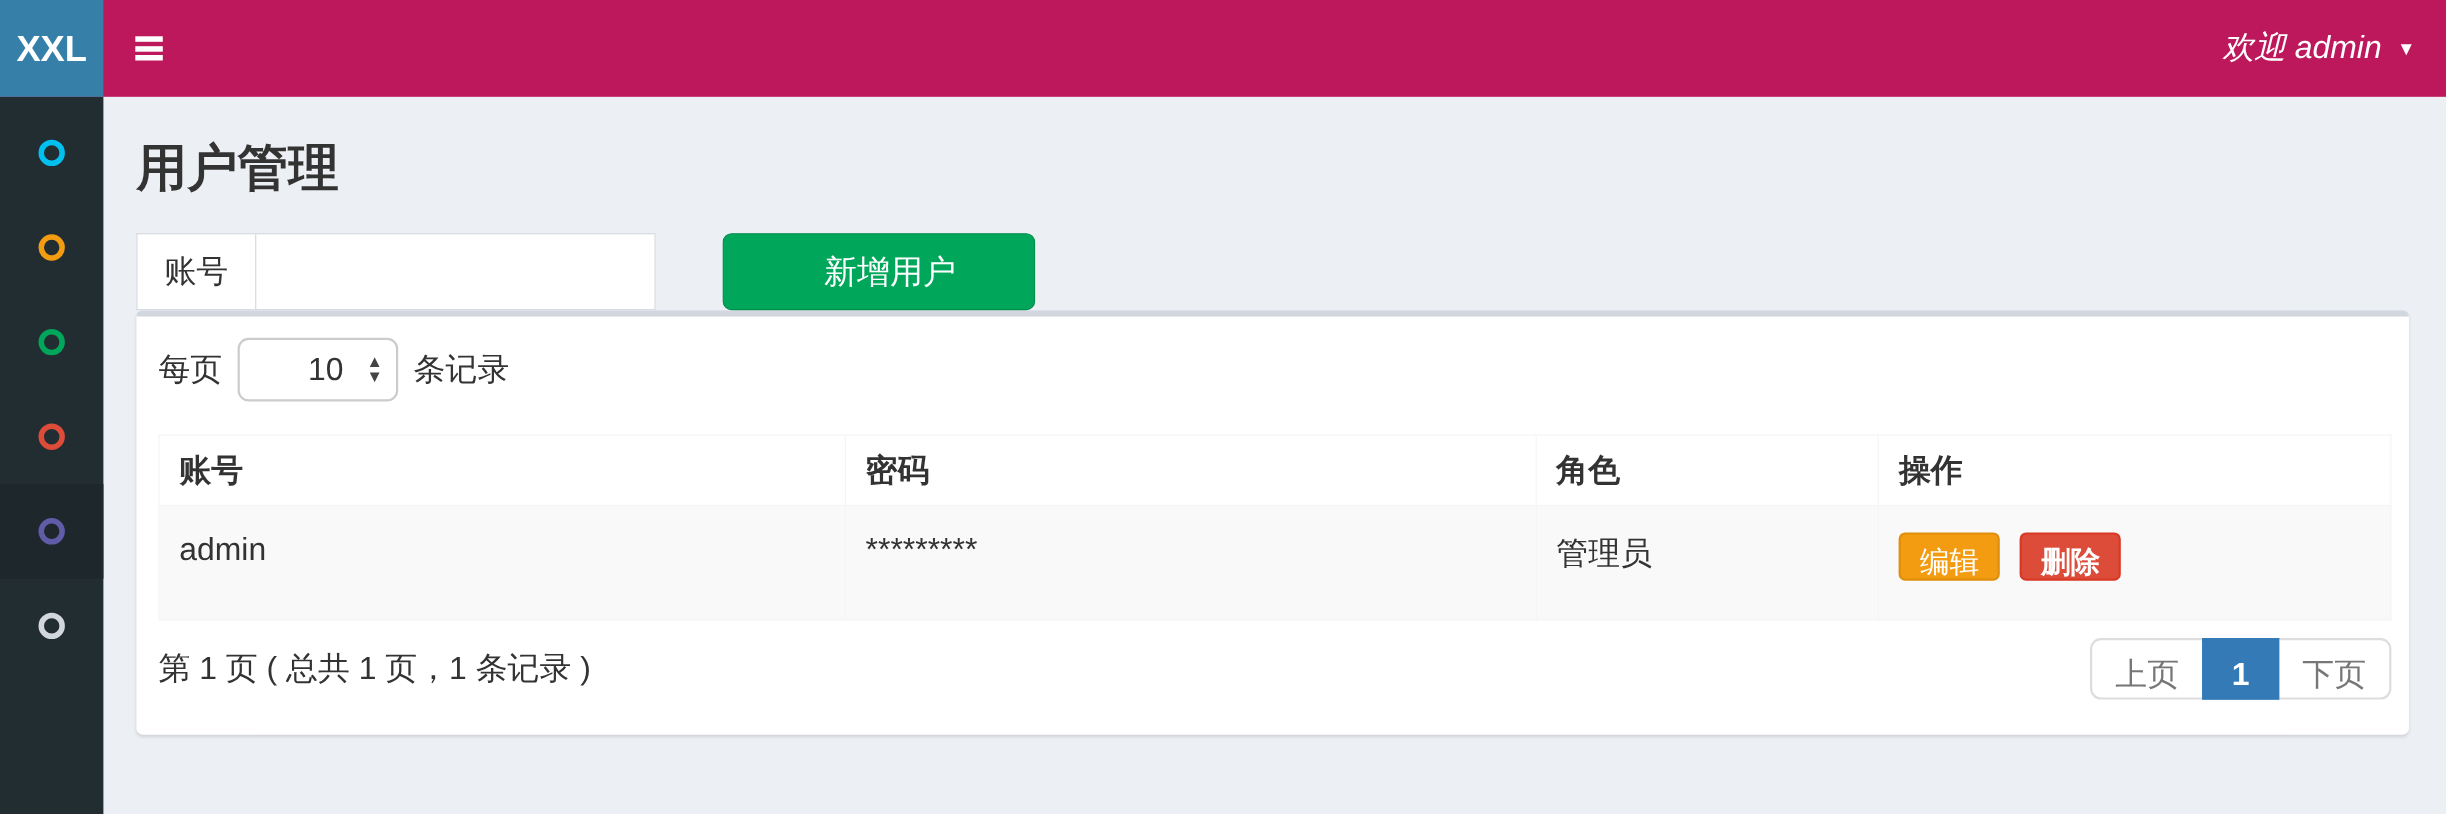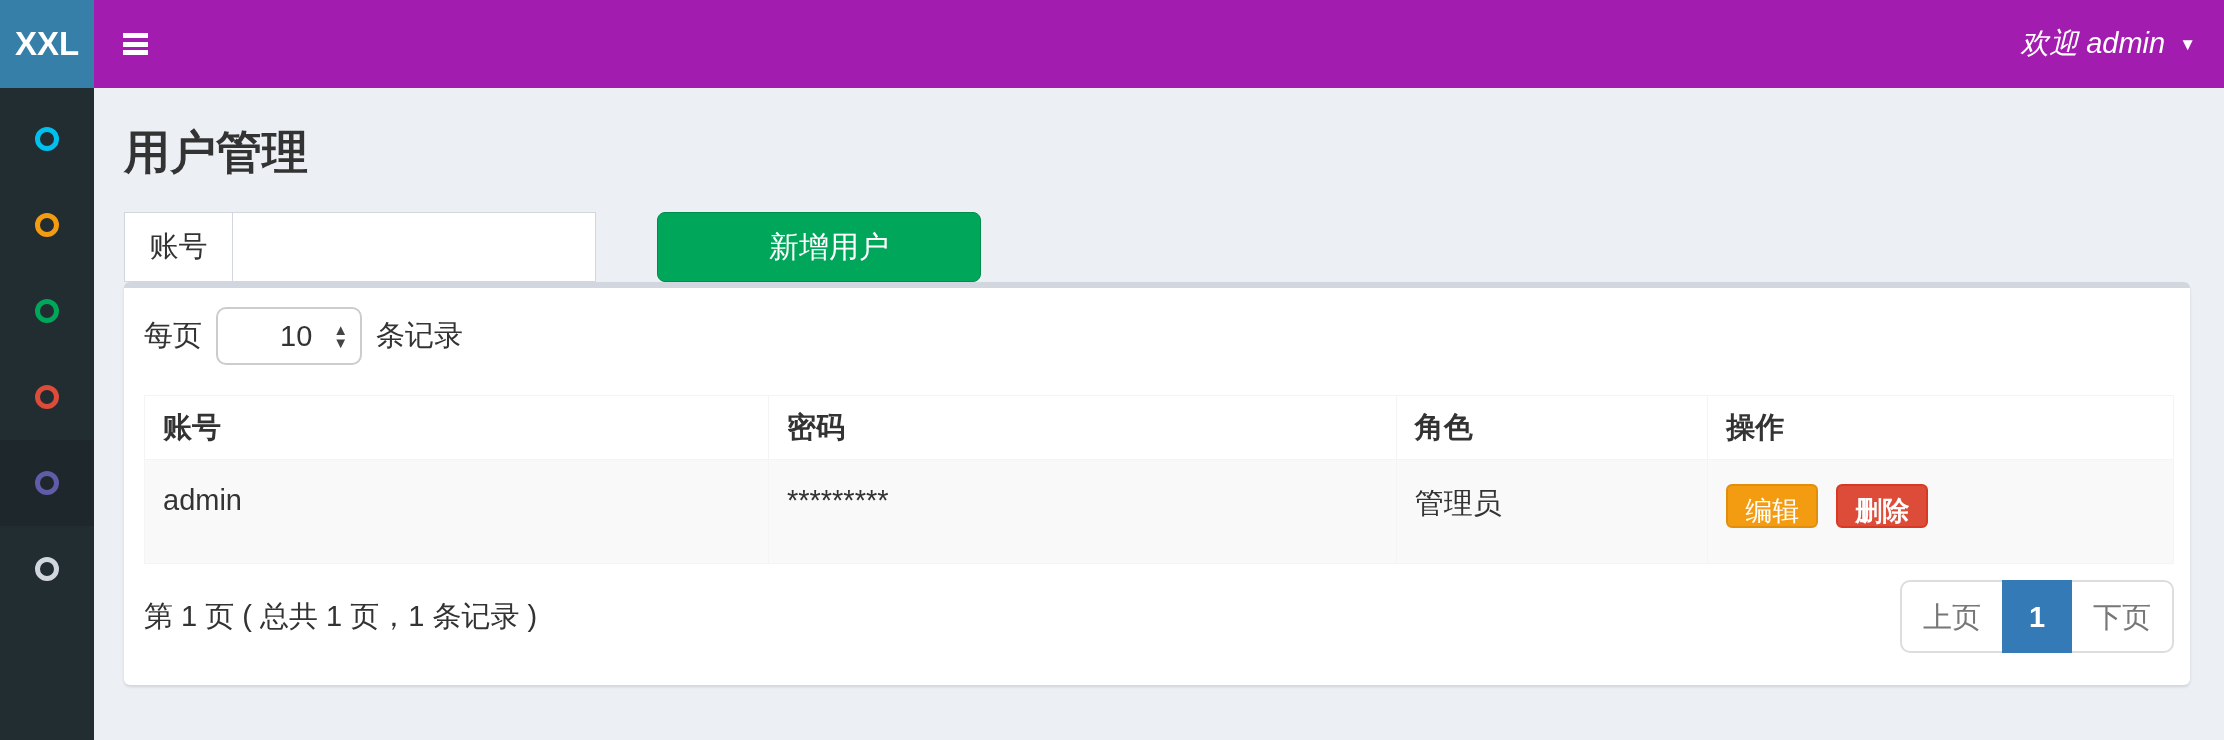--- a/index.html
+++ b/index.html
@@ -7,21 +7,21 @@
   body {
     font-family: "Liberation Sans", "DejaVu Sans", sans-serif;
     font-size: 28px;
     color: #333;
     background: #ecf0f5;
   }
 
   
   .navbar {
     position: absolute; top: 0; left: 0; width: 2224px; height: 88px;
-    background: #a21caf; z-index: 10; display: flex; align-items: flex-start;
+    background: #be185d; z-index: 10; display: flex; align-items: flex-start;
   }
   .logo {
     width: 94px; height: 88px; background: #367fa9;
     display: flex; align-items: center; justify-content: center;
     color: #fff; font-weight: bold; font-size: 33px; letter-spacing: 0px;
     cursor: pointer;
   }
   .hamburger {
     margin-left: 29px; align-self: center;
     width: 25px; height: 22px; display: flex; flex-direction: column;
@@ -68,21 +68,21 @@
   }
   .search-input {
     width: 364px; border: 1px solid #d2d6de; font-size: 29px; padding: 0 14px;
     color: #333; outline: none; font-family: inherit;
   }
   .btn { border-radius: 8px; color: #fff; font-size: 30px; cursor: pointer; font-family: inherit; }
   .btn-search {
     margin-left: 62px; width: 118px; background: #00c0ef; border: 1px solid #00acd6;
   }
   .btn-add {
-    margin-left: 61px; width: 324px; background: #00a65a; border: 1px solid #008d4c; padding-left: 20px;
+    margin-left: 61px; width: 284px; background: #00a65a; border: 1px solid #008d4c; padding-left: 20px;
   }
 
   
   .box {
     margin-top: 0; background: #fff; border-top: 6px solid #d2d6de;
     border-radius: 6px; box-shadow: 0 2px 3px rgba(0,0,0,0.12);
     padding: 19px 16px 32px 20px;
   }
   .length-row { height: 58px; display: flex; align-items: center; font-size: 29px; color: #333; }
   .length-label-pre { margin-right: 14px; }
@@ -115,21 +115,21 @@
     border-radius: 6px; color: #fff; font-size: 27px; cursor: pointer; font-family: inherit;
   }
   .btn-edit { background: #f39c12; border: 2px solid #e08e0b; margin-right: 10px; }
   .btn-delete { background: #dd4b39; border: 2px solid #d73925; font-weight: bold; }
 
   
   .table-footer { margin-top: 16px; display: flex; align-items: center; }
   .page-info { font-size: 29px; color: #333; }
   .pagination { margin-left: auto; display: flex; }
   .page-btn {
-    height: 73px; line-height: 64px; text-align: center; background: #fff;
+    height: 56px; line-height: 64px; text-align: center; background: #fff;
     border: 2px solid #ddd; color: #777; font-size: 29px; cursor: pointer;
     margin-left: -2px; padding: 0; font-family: inherit;
   }
   .page-prev { width: 104px; border-radius: 10px 0 0 10px; margin-left: 0; }
   .page-num { width: 70px; }
   .page-num.active { background: #337ab7; border-color: #337ab7; color: #fff; font-weight: bold; z-index: 2; position: relative; }
   .page-next { width: 104px; border-radius: 0 10px 10px 0; }
 </style>
 </head>
 <body>

